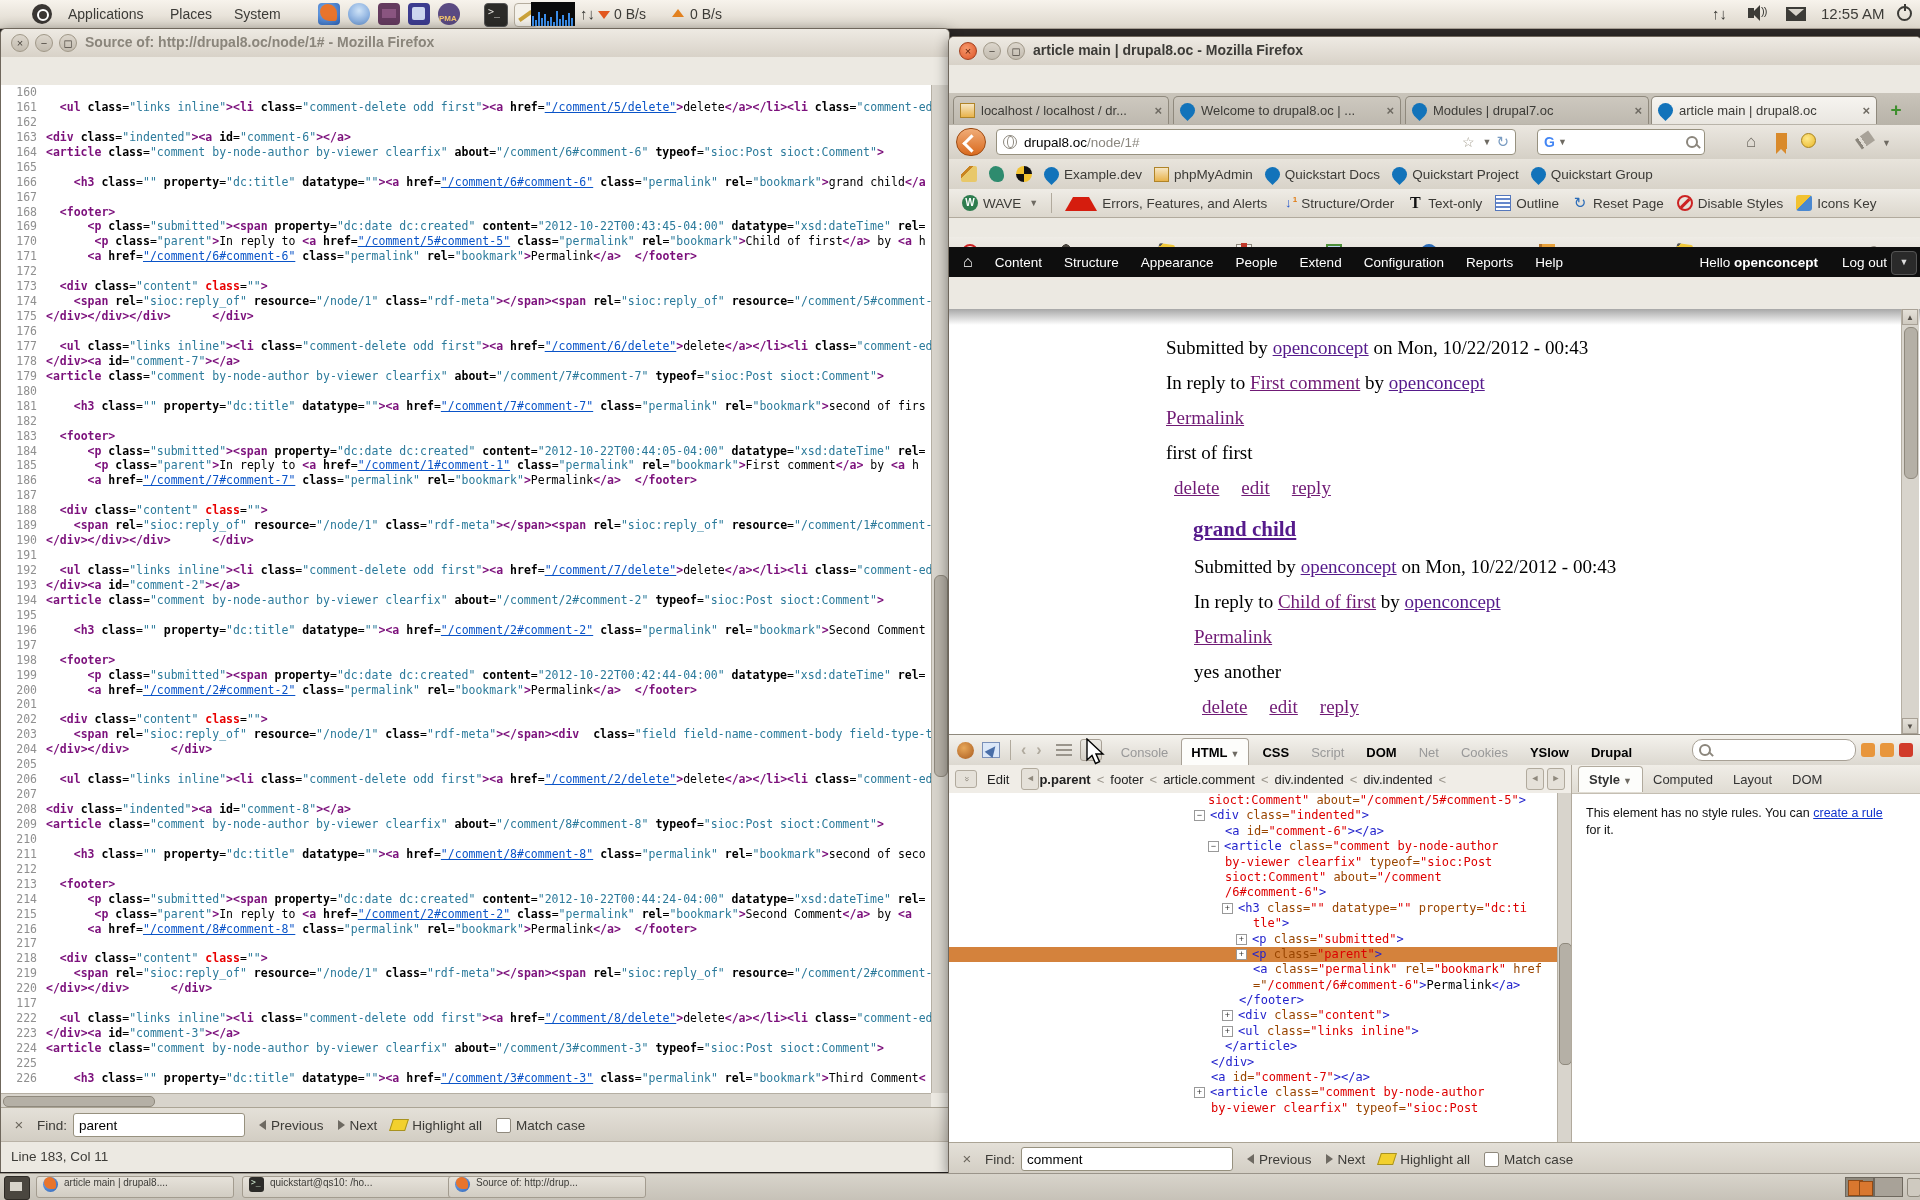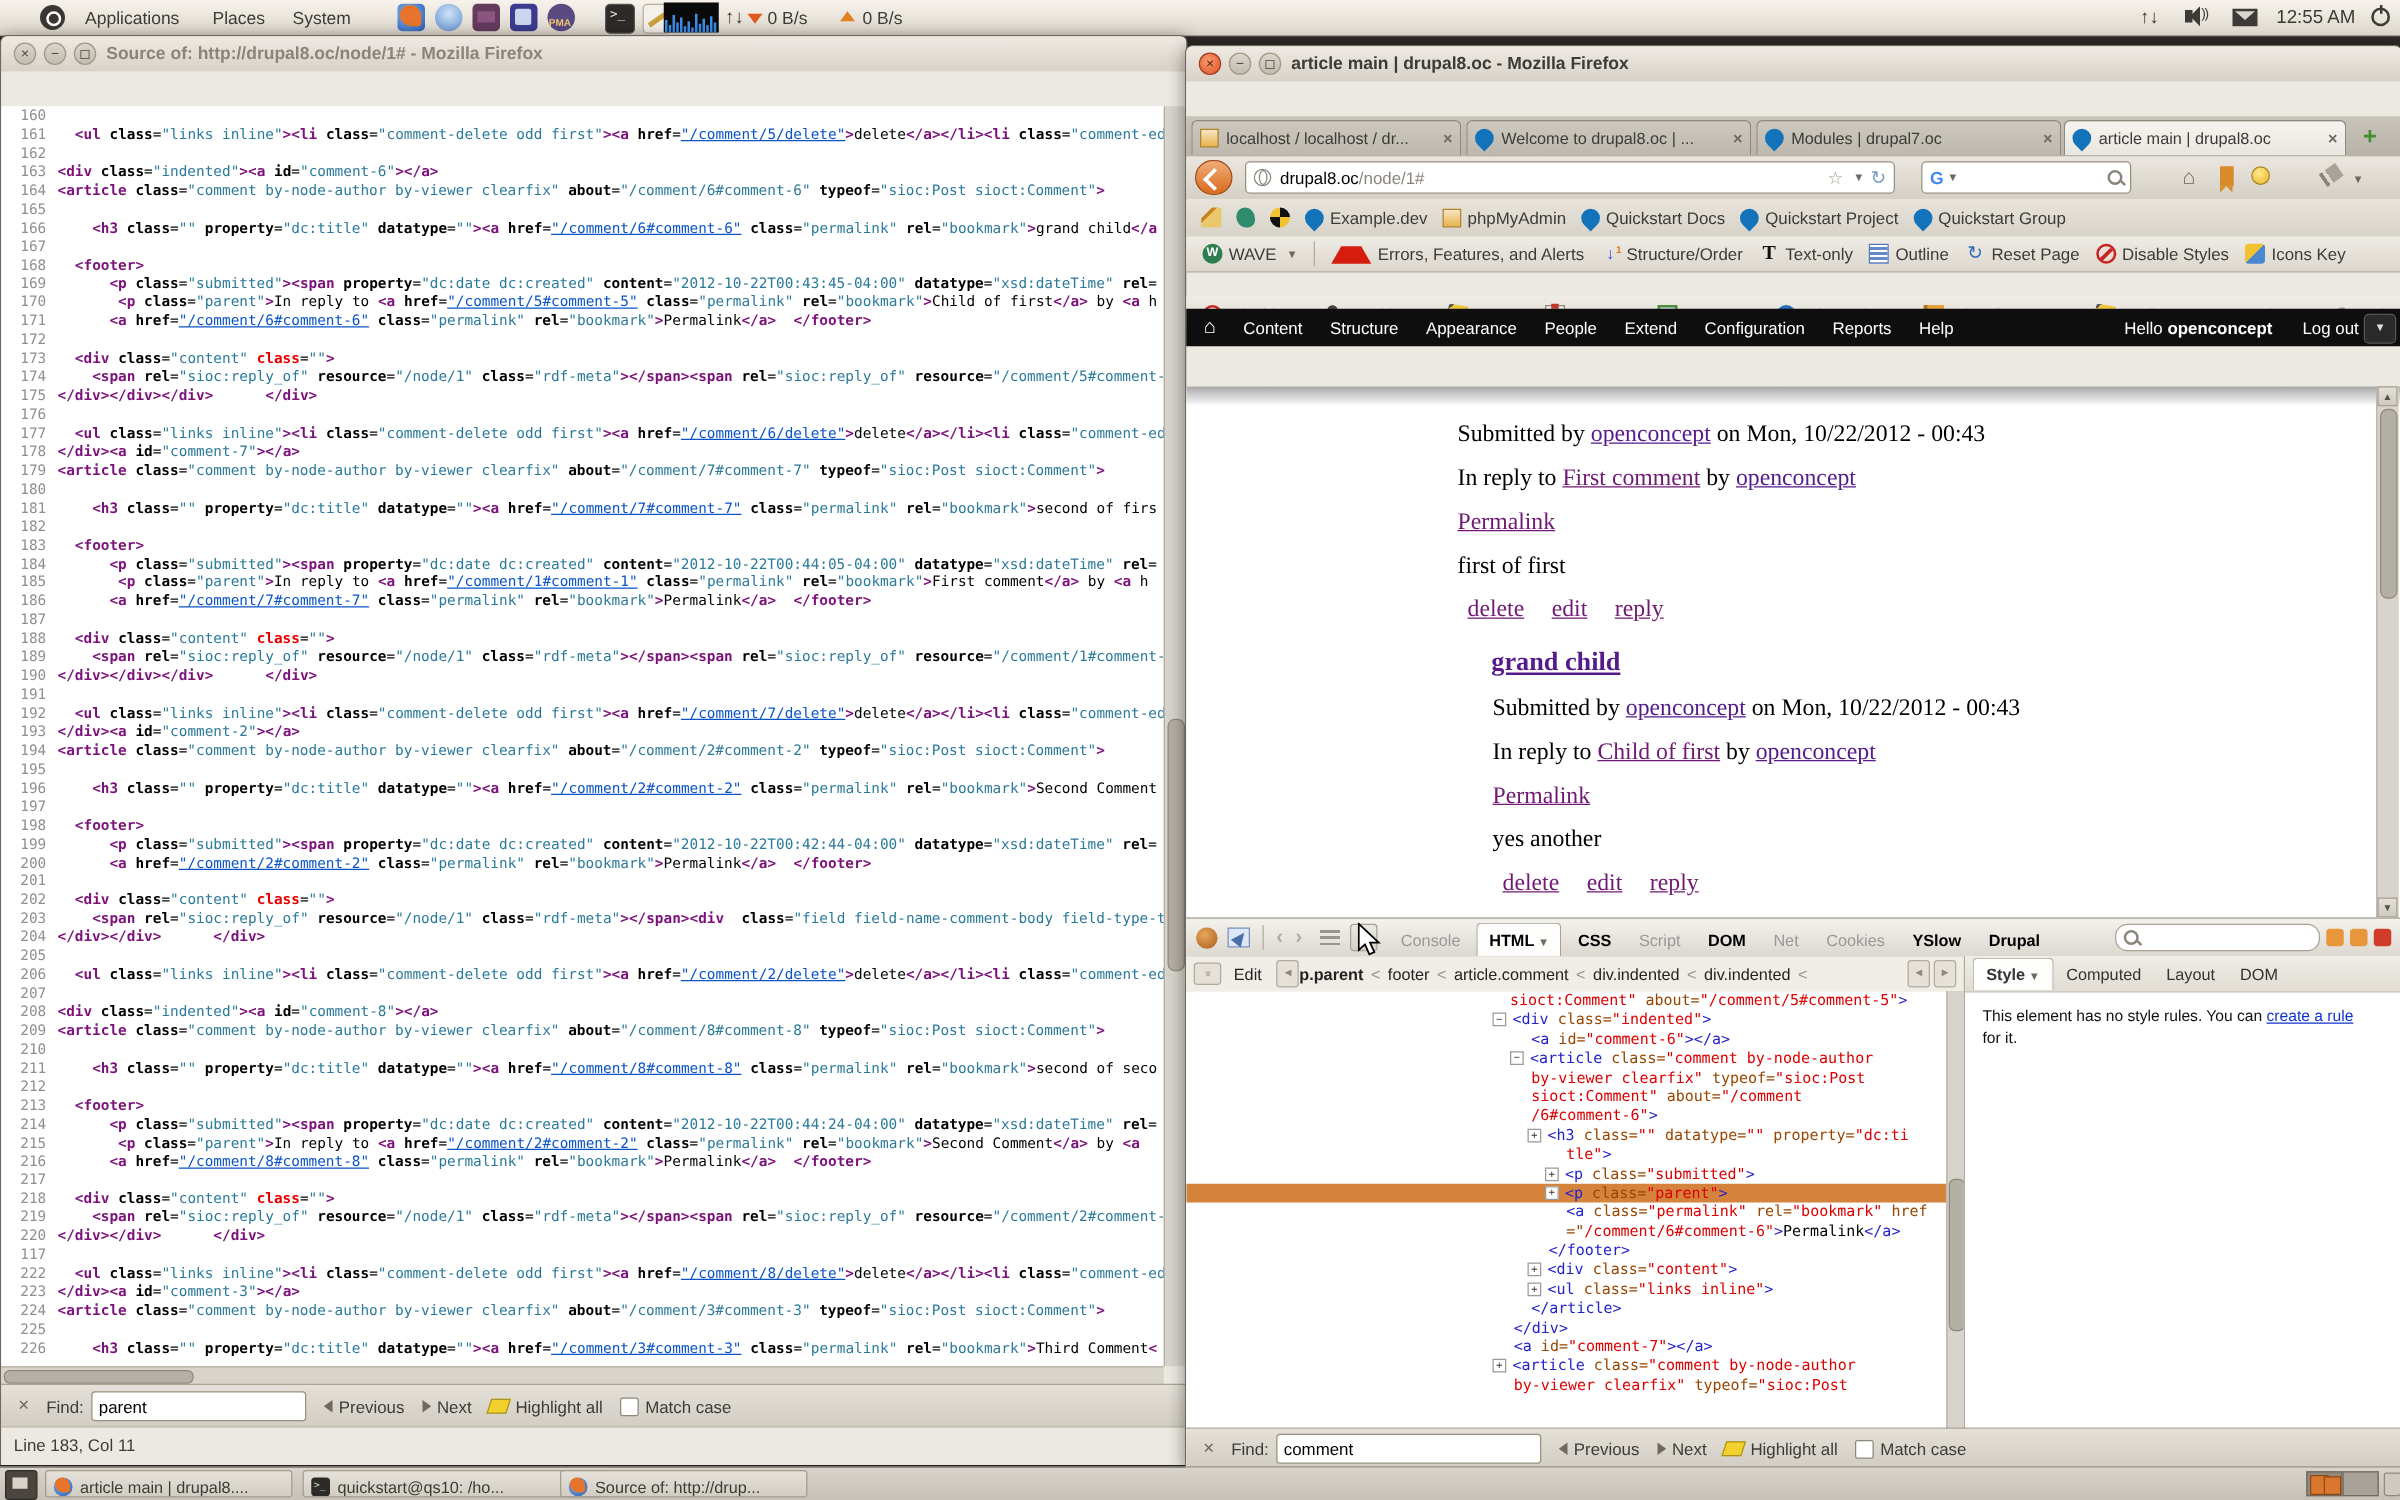--- a/index.html
+++ b/index.html
@@ -193,21 +193,21 @@
   #stylepane{position:absolute;left:622px;right:0;top:30px;bottom:32px;background:#fff;border-left:1px solid #b1aa9d;}
   #styletabs{position:absolute;left:0;right:0;top:0;height:28px;background:linear-gradient(#f0ede7,#e0dcd3);border-bottom:1px solid #c4beb2;display:flex;align-items:center;font-size:13px;}
   .stab{padding:5px 10px;color:#333;}
   .stab.active{font-weight:bold;background:#fdfdfb;border:1px solid #b1aa9d;border-bottom:none;border-radius:4px 4px 0 0;margin-left:6px;}
   #stylemsg{position:absolute;left:14px;top:40px;width:300px;font-size:12.5px;color:#111;line-height:17px;font-family:"Liberation Sans",sans-serif;}
   .slink{color:#1133cc;text-decoration:underline;}
   #ff-findbar{bottom:0;top:auto;height:32px;}
   
   #taskbar{position:absolute;left:0;top:1173px;width:1920px;height:27px;background:linear-gradient(#d8d4cb,#c6c1b7);border-top:1px solid #9a948a;}
   .tkbtn{position:absolute;top:2px;height:22px;background:linear-gradient(#e6e2da,#d2cdc3);border:1px solid #a39c8f;border-radius:3px;
-    display:flex;align-items:flex-end;font-size:13px;color:#3c3b37;padding:0 6px;box-sizing:border-box;white-space:nowrap;overflow:hidden;}
+    display:flex;align-items:flex-start;font-size:10px;color:#3c3b37;padding:0 6px;box-sizing:border-box;white-space:nowrap;overflow:hidden;}
   .tkicon{width:15px;height:15px;border-radius:3px;margin-right:6px;flex:0 0 15px;position:relative;}
   .tk-firefox{background:radial-gradient(circle at 35% 35%,#7ab0f0,#2b5fb3);border-radius:50%;}
   .tk-firefox::after{content:"";position:absolute;left:1px;top:0px;width:12px;height:12px;border-radius:50% 60% 20% 60%;background:#e8742c;}
   .tk-terminal{background:#2c2b28;}
   .tk-terminal::after{content:">_";position:absolute;left:2px;top:1px;color:#cfe8cf;font-size:8px;font-family:"DejaVu Sans Mono",monospace;}
   #showdesk{position:absolute;left:4px;top:2px;width:24px;height:22px;background:#4a463f;border-radius:3px;border:1px solid #2e2b26;}
   #showdesk::after{content:"";position:absolute;left:5px;top:5px;width:12px;height:9px;background:#d8d4cb;}
   #wsswitch{position:absolute;left:1845px;top:3px;width:58px;height:20px;display:flex;}
   .wscell{flex:1;border:1px solid #6e685e;background:#a8a298;position:relative;}
   .wscell.active{background:#8f897d;}

